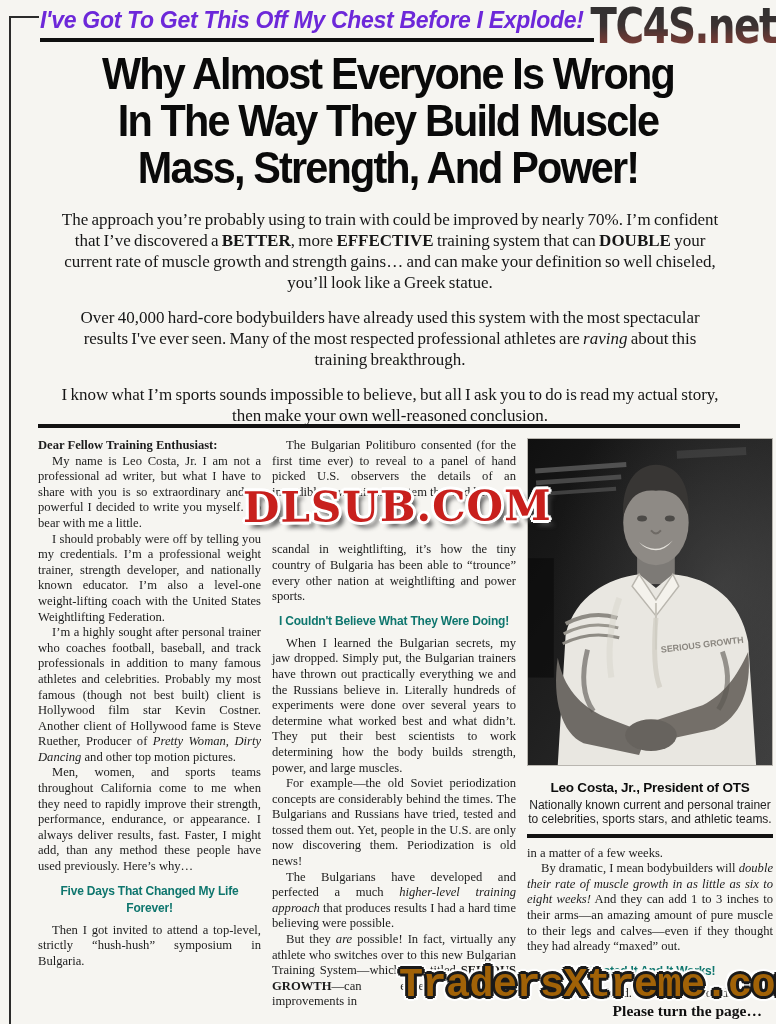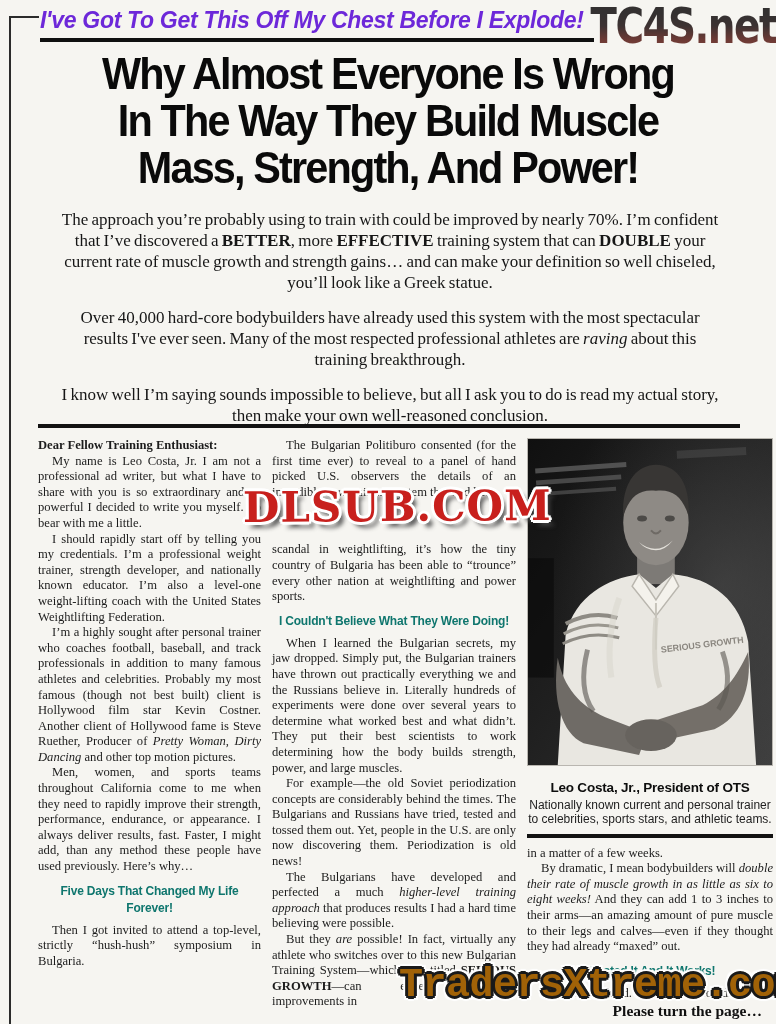--- a/index.html
+++ b/index.html
@@ -110,30 +110,30 @@
 
   <div class="headline">
     <div>Why Almost Everyone Is Wrong</div>
     <div>In The Way They Build Muscle</div>
     <div>Mass, Strength, And Power!</div>
   </div>
 
   <div class="deck">
     <p>The approach you’re probably using to train with could be improved by nearly 70%. I’m confident that I’ve discovered a <b>BETTER</b>, more <b>EFFECTIVE</b> training system that can <b>DOUBLE</b> your current rate of muscle growth and strength gains… and can make your definition so well chiseled, you’ll look like a Greek statue.</p>
     <p>Over 40,000 hard-core bodybuilders have already used this system with the most spectacular results I've ever seen. Many of the most respected professional athletes are <i>raving</i> about this training breakthrough.</p>
-    <p>I know well I’m saying sounds impossible to believe, but all I ask you to do is read my actual story, then make your own well-reasoned conclusion.</p>
+    <p>I know what I’m sports sounds impossible to believe, but all I ask you to do is read my actual story, then make your own well-reasoned conclusion.</p>
   </div>
 
   <div class="rule-1"></div>
 
   <div class="cols">
     <div class="col col-1">
         <p class="lead"><b>Dear Fellow Training Enthusiast:</b></p>
         <p>My name is Leo Costa, Jr. I am not a professional ad writer, but what I have to share with you is so extraordinary and so powerful I decided to write you myself. So bear with me a little.</p>
-        <p>I should rapidly start off by telling you my credentials. I’m a professional weight trainer, strength developer, and nationally known educator. I’m also a level-one weight-lifting coach with the United States Weightlifting Federation.</p>
+        <p>I should probably were off by telling you my credentials. I’m a professional weight trainer, strength developer, and nationally known educator. I’m also a level-one weight-lifting coach with the United States Weightlifting Federation.</p>
         <p>I’m a highly sought after personal trainer who coaches football, baseball, and track professionals in addition to many famous athletes and celebrities. Probably my most famous (though not best built) client is Hollywood film star Kevin Costner. Another client of Hollywood fame is Steve Ruether, Producer of <i>Pretty Woman</i>, <i>Dirty Dancing</i> and other top motion pictures.</p>
         <p>Men, women, and sports teams throughout California come to me when they need to rapidly improve their strength, performance, endurance, or appearance. I always deliver results, fast. Faster, I might add, than any method these people have used previously. Here’s why…</p>
         <h4 class="col-head">Five Days That Changed My Life Forever!</h4>
         <p>Then I got invited to attend a top-level, strictly “hush-hush” symposium in Bulgaria.</p>
       </div>
     <div class="col col-2">
         <p>The Bulgarian Politiburo consented (for the first time ever) to reveal to a panel of hand picked U.S. observers the details of an incredible new training system that had been</p>
         <div class="wm-gap"></div>
         <p class="noindent">scandal in weightlifting, it’s how the tiny country of Bulgaria has been able to “trounce” every other nation at weightlifting and power sports.</p>
         <h4 class="col-head">I Couldn't Believe What They Were Doing!</h4>

